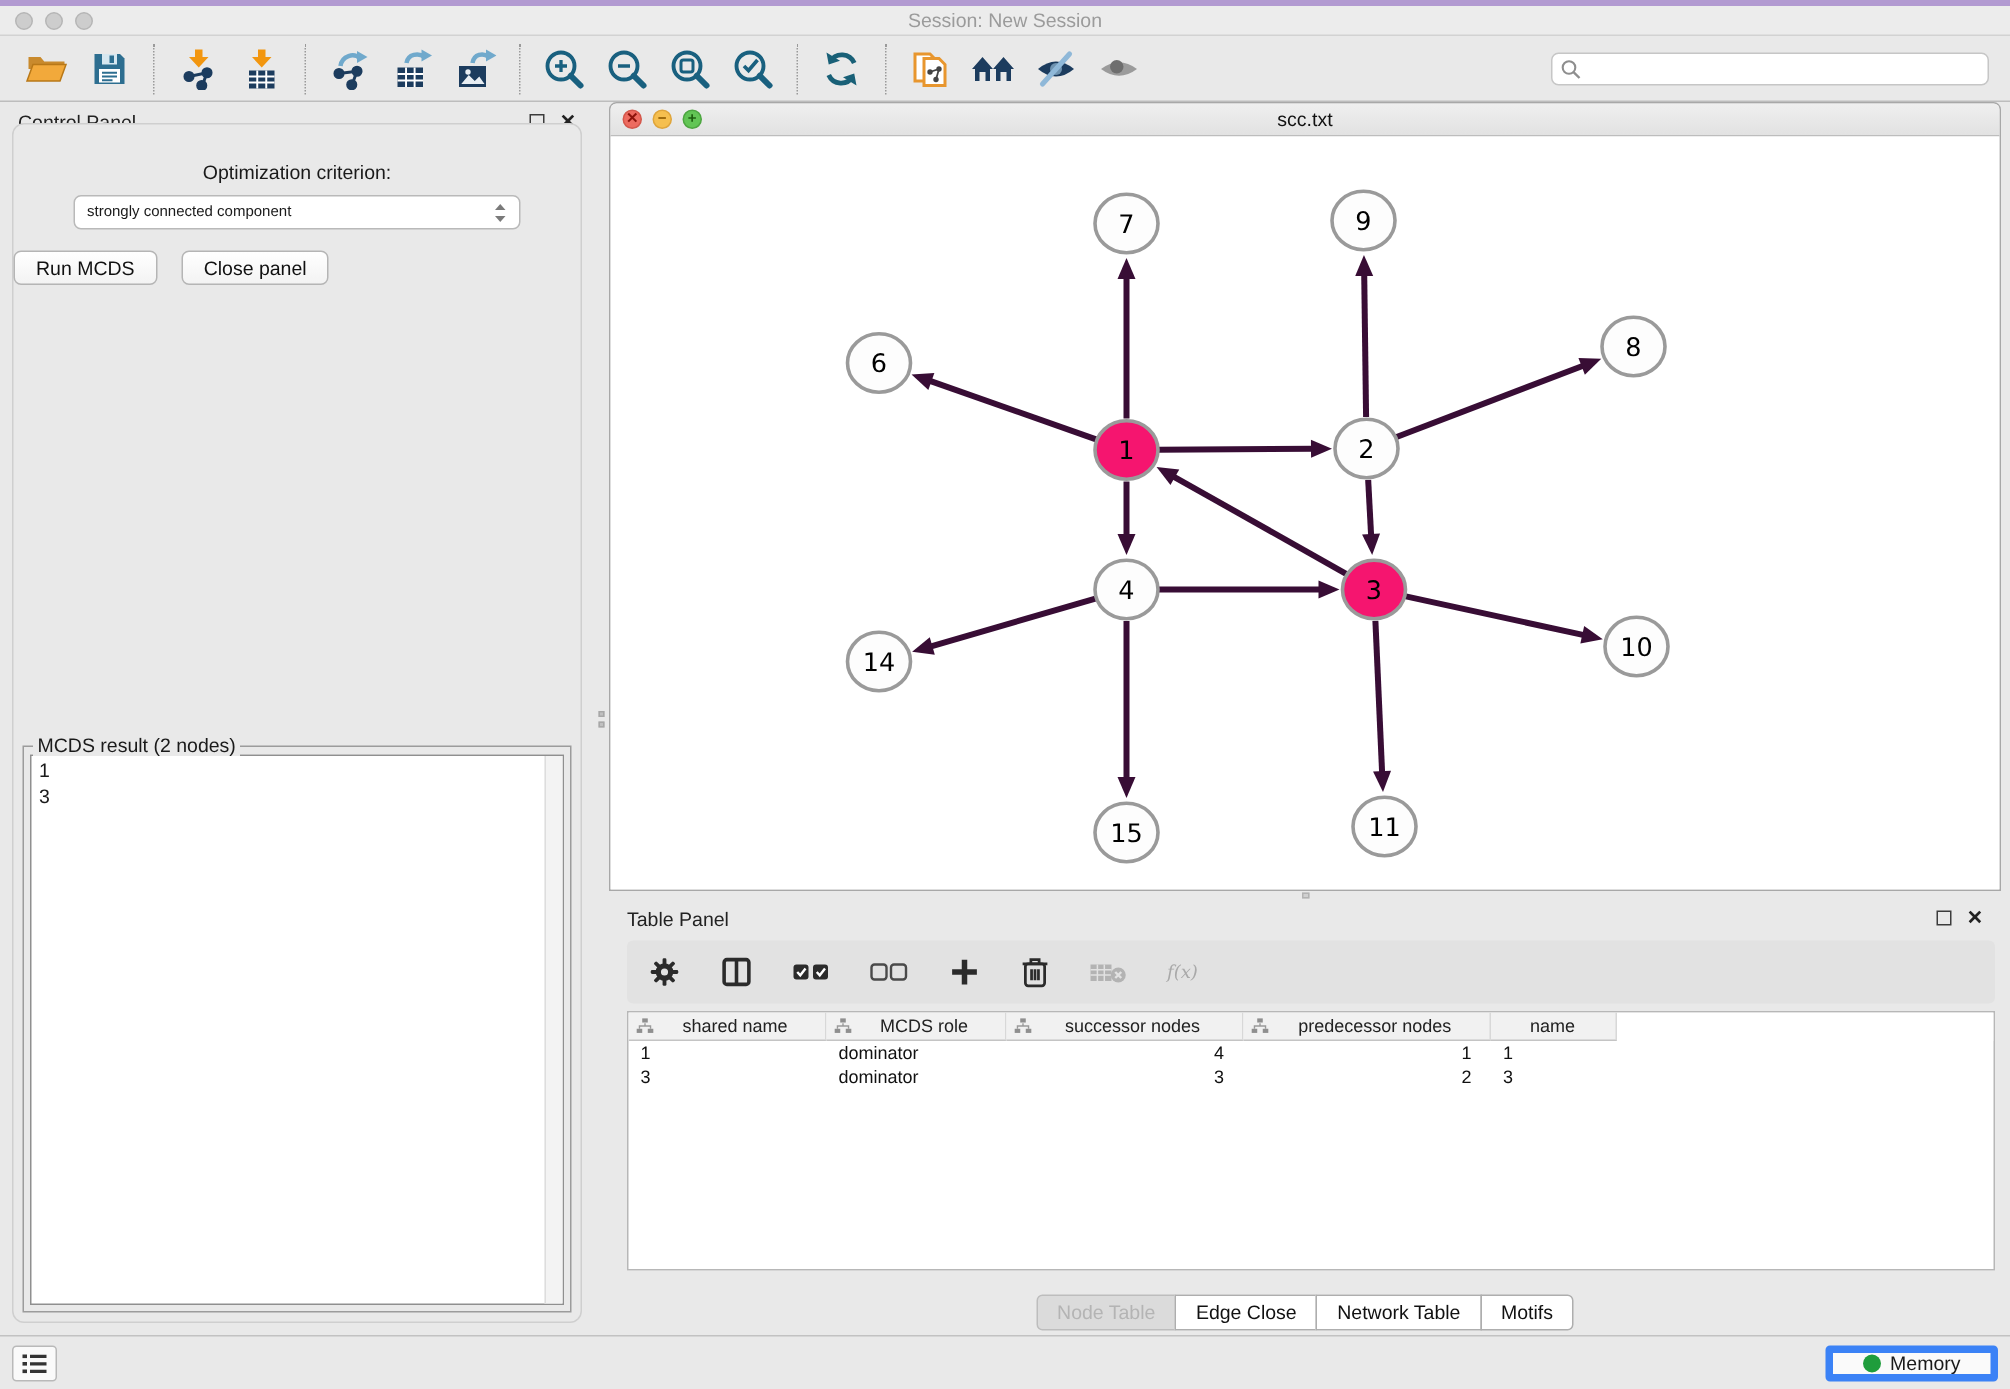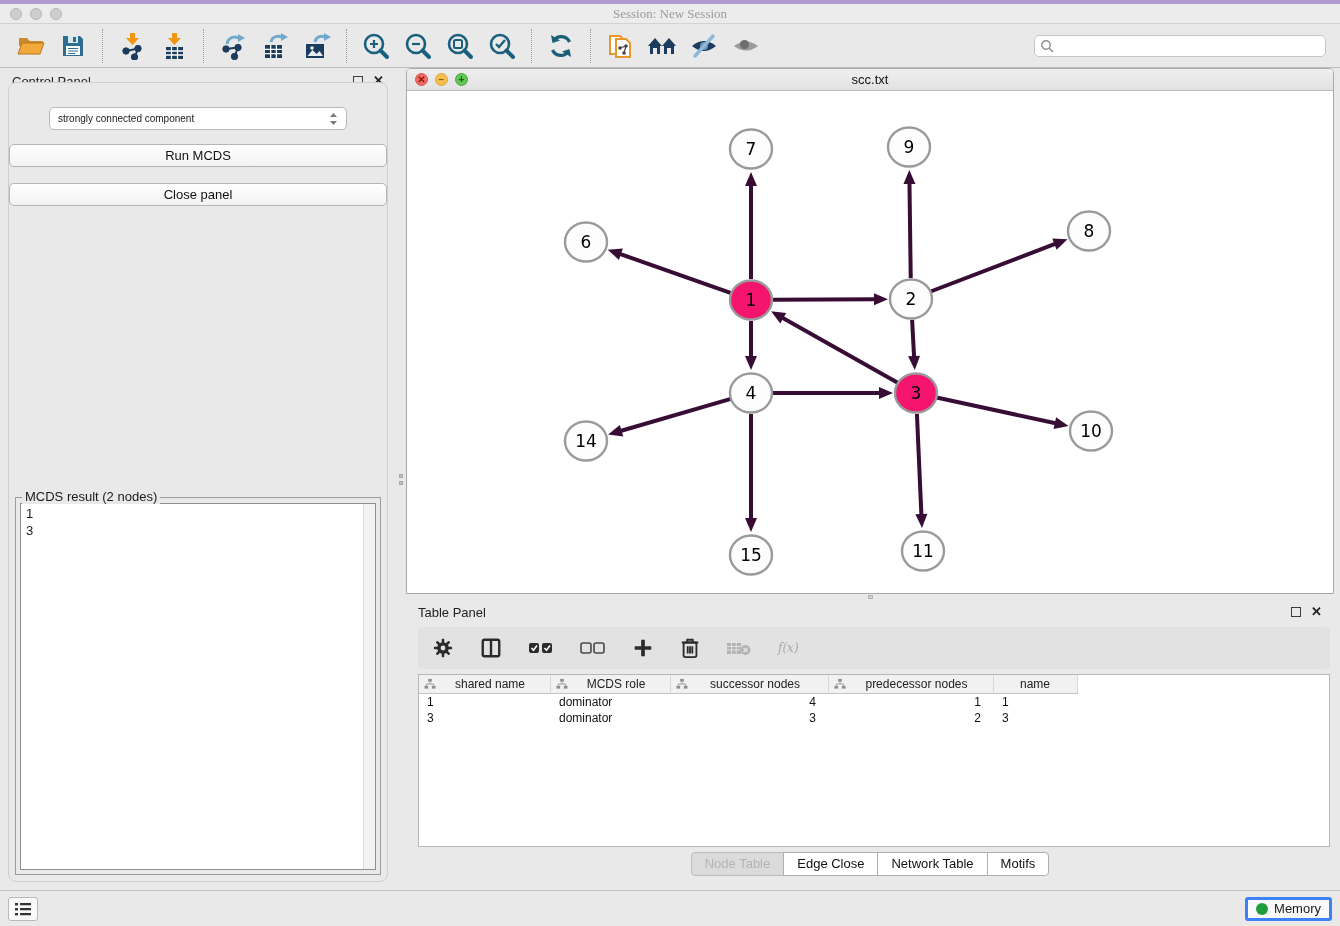--- a/index.html
+++ b/index.html
@@ -4,21 +4,21 @@
 <style>
   * { margin:0; padding:0; box-sizing:border-box; }
   html,body { width:1340px; height:926px; }
   body { font-family:"Liberation Sans", sans-serif; font-size:13px; color:#1a1a1a; background:#e9e9e9; overflow:hidden; }
   .app { width:1340px; height:926px; display:flex; flex-direction:column; border-top:4px solid #b29ad1; background:#e9e9e9; }
 
   
   .titlebar { height:20px; background:#ececec; border-bottom:1px solid #d2d2d2; position:relative; display:flex; align-items:center; }
   .tl-group { display:flex; gap:8px; margin-left:10px; }
   .tl { width:12px; height:12px; border-radius:50%; background:#cdcdcd; border:1px solid #b6b6b6; }
-  .win-title { position:absolute; left:0; right:0; text-align:center; color:#9b9b9b; font-size:13px;font-family:Liberation Serif, serif; }
+  .win-title { position:absolute; left:0; right:0; text-align:center; color:#9b9b9b; font-size:13px; }
 
   
   .toolbar { height:44px; display:flex; align-items:center; padding:0 10px; background:#e9e9e9; border-bottom:1px solid #bdbdbd; }
   .tb-btn { width:34px; height:34px; display:flex; align-items:center; justify-content:center; margin:0 4px; }
   .tb-sep { width:1px; height:34px; border-left:1px dotted #9a9a9a; margin:0 8px; }
   .tb-spacer { flex:1; }
   .searchwrap { position:relative; width:292px; height:22px; margin-right:4px; }
   .searchwrap input { width:100%; height:100%; border:1px solid #c6c6c6; border-radius:5px; background:#fff; padding:0 6px 0 24px; font-size:12px; outline:none; }
   .searchwrap svg { position:absolute; left:6px; top:4px; }
 
@@ -41,21 +41,21 @@
   .seg-tab { background:#fff; border:1px solid #aeaeae; margin-left:-1px; padding:3px 13px 4px; font-size:13px; color:#111; white-space:nowrap; }
   .seg-tab:first-child { border-radius:4px 0 0 4px; margin-left:0; }
   .seg-tab:last-child { border-radius:0 4px 4px 0; }
   .seg-tab.active { background:#dbdbdb; color:#b4b4b4; border-color:#bdbdbd; }
 
   
   .cp-box { flex:1; border:1px solid #cfcfcf; border-radius:8px; margin:-12px 8px 8px; padding-top:24px; display:flex; flex-direction:column; background:#e9e9e9; min-height:0; }
   .opt-label { text-align:center; font-size:13px; margin-bottom:8px; }
   .selectbox { margin:0 40px; height:23px; background:#fff; border:1px solid #b9b9b9; border-radius:5px; display:flex; align-items:center; padding:0 8px; }
   .selectbox .sel-text { flex:1; font-size:10px; }
-  .btn-row { display:flex; justify-content:flex-start; gap:16px; margin-top:14px;flex-direction:column; }
+  .btn-row { display:flex; justify-content:flex-start; gap:16px; margin-top:14px; }
   .btn { background:linear-gradient(#ffffff,#f3f3f3); border:1px solid #b5b5b5; border-radius:5px; padding:3px 14px; font-size:13px; color:#111; }
   .cp-fill { flex:1; }
   .group { border:1px solid #9c9c9c; position:relative; margin:0 6px 6px; height:378px; padding:5px 4px 4px; }
   .group-title { position:absolute; top:-9px; left:6px; background:#e9e9e9; padding:0 3px; font-size:13px; }
   .result-area { width:100%; height:100%; background:#fff; border:1px solid #8f8f8f; display:flex; }
   .result-text { flex:1; font-size:13px; white-space:pre; padding:1px 5px; line-height:17px; }
   .result-scroll { width:12px; background:#f3f3f3; border-left:1px solid #ddd; }
 
   
   .net-window { height:526px; border:1px solid #a8a8a8; border-radius:5px 5px 0 0; display:flex; flex-direction:column; background:#fff; overflow:hidden; }
@@ -79,27 +79,27 @@
   .fx { font-family:"DejaVu Serif", serif; font-style:italic; font-size:12px; color:#a9a9a9; }
   .table-box { margin:5px 4px 0 12px; height:173px; background:#fff; border:1px solid #b7b7b7; display:flex; flex-direction:column; overflow:hidden; }
   .thead { display:flex; height:19px; flex:none; }
   .th { background:#f1f1f1; border-right:1px solid #d8d8d8; border-bottom:1px solid #c4c4c4; display:flex; align-items:center; font-size:12px; color:#222; padding-left:5px; }
   .th .th-label { flex:1; text-align:center; padding-right:6px; }
   .th-fill { flex:1; background:#fff; }
   .tr { display:flex; height:16px; flex:none; }
   .td { font-size:12px; color:#111; line-height:16px; overflow:hidden; white-space:nowrap; }
   .tbody-fill { flex:1; }
   .tp-fill { flex:1; }
-  .tp-tabs { display:flex; justify-content:center; margin-bottom:14px; }
+  .tp-tabs { display:flex; justify-content:center; margin-bottom:3px; }
 
   
   .statusbar { height:36px; border-top:1px solid #c2c2c2; display:flex; align-items:center; padding:0 8px; background:#e9e9e9; }
   .list-btn { width:30px; height:24px; background:#fafafa; border:1px solid #b9b9b9; border-radius:3px; display:flex; align-items:center; justify-content:center; }
   .sb-fill { flex:1; }
-  .mem-btn { height:24px; background:#fafafa; border:3px solid #3b82f6; border-radius:3px; display:flex; align-items:center; gap:6px; padding:0 8px; font-size:13px; }
+  .mem-btn { height:24px; background:#fafafa; border:5px solid #3b82f6; border-radius:3px; display:flex; align-items:center; gap:6px; padding:0 20px; font-size:13px; }
   .mem-dot { width:12px; height:12px; border-radius:50%; background:#1f9d3c; }
 </style>
 </head>
 <body>
 
 <div class="app">
 
   <div class="titlebar">
     <div class="tl-group">
       <span class="tl"></span>
@@ -259,20 +259,21 @@
   <div class="main">
 
     <div class="control-panel">
       <div class="panel-head">
         <span class="panel-title">Control Panel</span>
         <span class="ph-spacer"></span>
         <span class="float-ic"></span>
         <span class="close-ic">✕</span>
       </div>
       <div class="cp-box">
+        <div class="opt-label">Optimization criterion:</div>
         <div class="selectbox">
           <span class="sel-text">strongly connected component</span>
           <svg width="9" height="14" viewBox="0 0 9 14">
             <path d="M1 5 L4.5 1 L8 5 z" fill="#7a7a7a"></path>
             <path d="M1 9 L4.5 13 L8 9 z" fill="#7a7a7a"></path>
           </svg>
         </div>
         <div class="btn-row">
           <button class="btn">Run MCDS</button>
           <button class="btn">Close panel</button>

